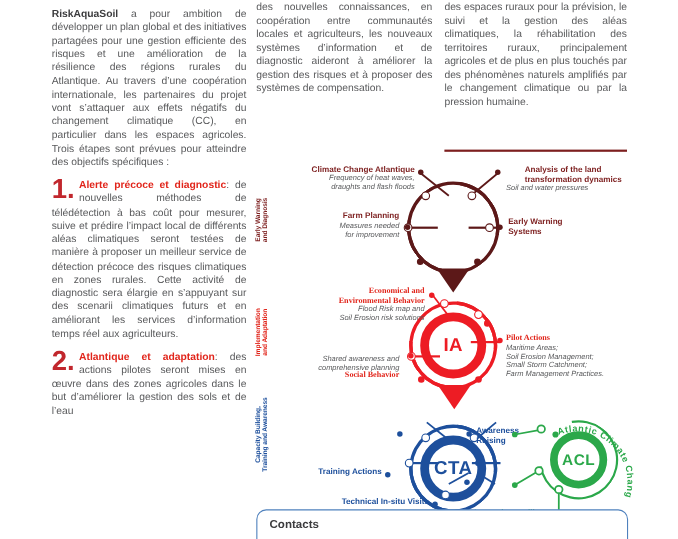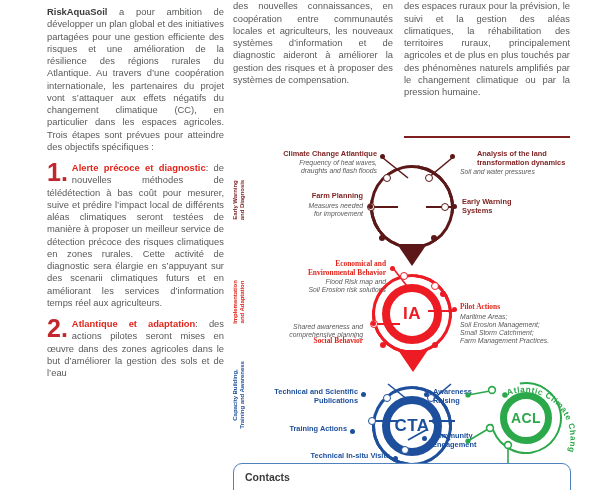--- a/index.html
+++ b/index.html
@@ -280,27 +280,23 @@
     <div class="dot hollow blue" style="left:140px;top:269px;width:8px;height:8px;"></div>
     <div class="dot fill-blue" style="left:204px;top:270px;width:6px;height:6px;"></div>
     <div class="dot hollow blue" style="left:173px;top:298px;width:8px;height:8px;"></div>
 
     <div class="dot fill-blue" style="left:133px;top:244px;width:5px;height:5px;"></div>
     <div class="dot fill-blue" style="left:196px;top:244px;width:5px;height:5px;"></div>
     <div class="dot fill-blue" style="left:122px;top:281px;width:5px;height:5px;"></div>
     <div class="dot fill-blue" style="left:194px;top:288px;width:5px;height:5px;"></div>
     <div class="dot fill-blue" style="left:165px;top:308px;width:5px;height:5px;"></div>
 
-    <div class="nodeTitle t-blue right" style="left:0px;top:240px;width:130px;white-space:pre-line;">Technical and Scientific
-Publications</div>
     <div class="nodeTitle t-blue" style="left:205px;top:240px;width:90px;white-space:pre-line;">Awareness
 Raising</div>
     <div class="nodeTitle t-blue right" style="left:20px;top:277px;width:99px;white-space:pre-line;">Training Actions</div>
-    <div class="nodeTitle t-blue" style="left:204px;top:284px;width:95px;white-space:pre-line;">Community
-Engagement</div>
     <div class="nodeTitle t-blue right" style="left:45px;top:304px;width:117px;white-space:pre-line;">Technical In-situ Visits</div>
 
     <div class="arc acl" style="left:262px;top:234px;transform:rotate(35deg);"></div>
 
     <div class="ring acl" style="left:272px;top:244px;">
         <span>ACL</span>
       </div>
 
     <svg class="curvesvg" style="left:236px;top:225px;width:150px;height:110px;" viewBox="0 0 150 110">
       <defs>

